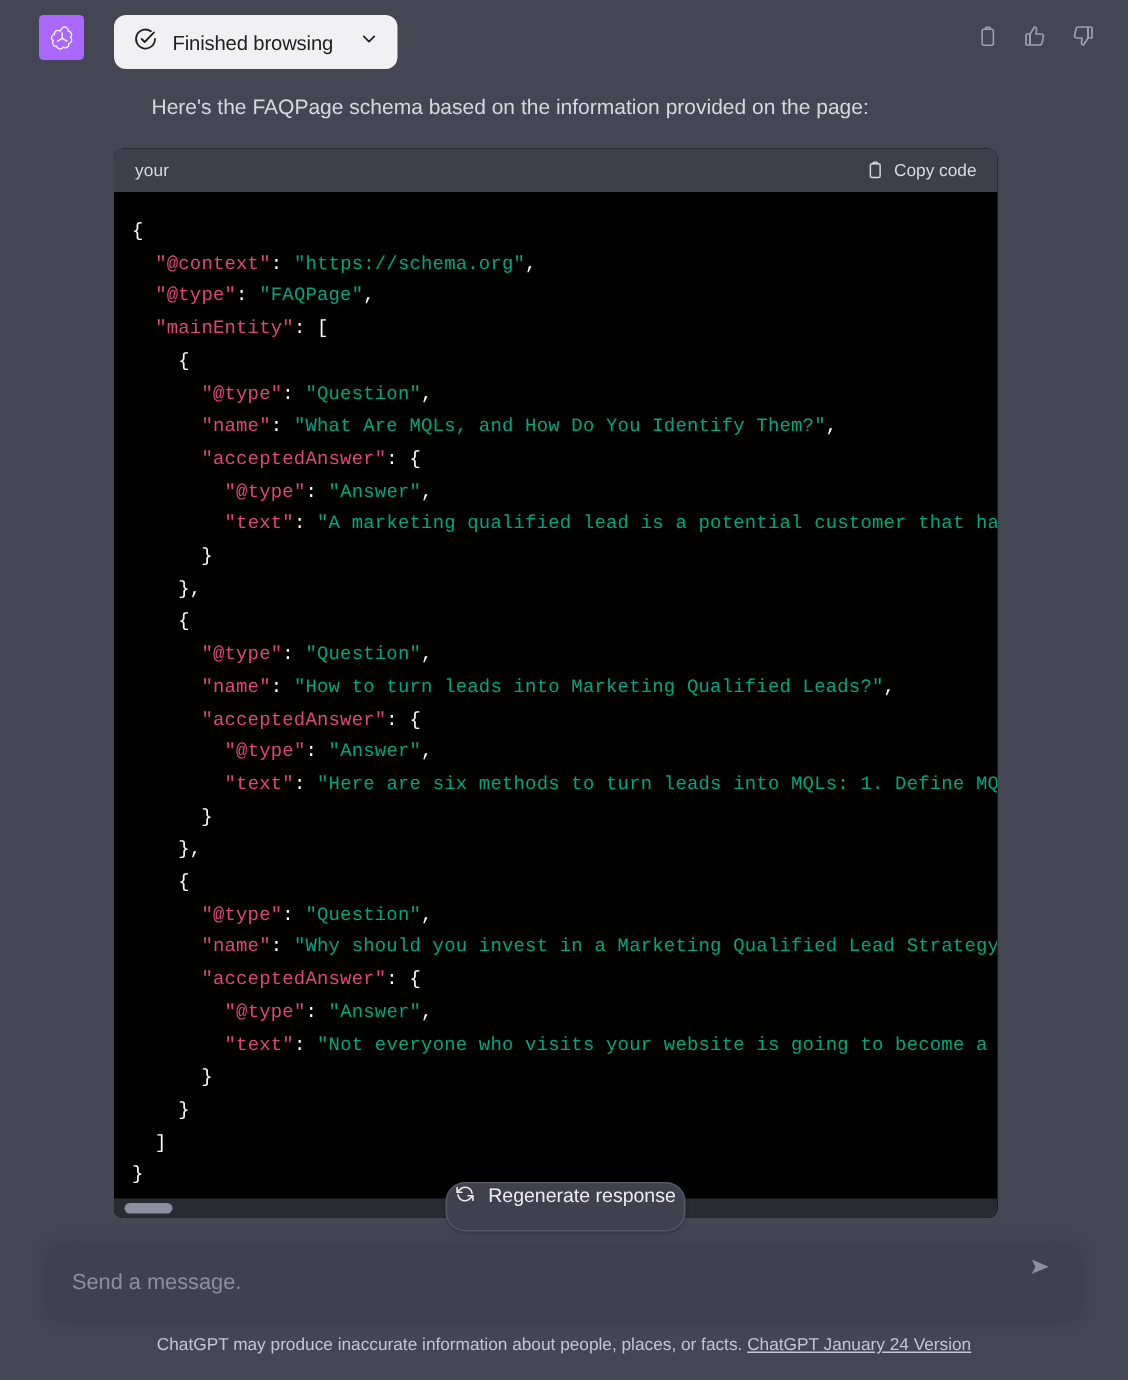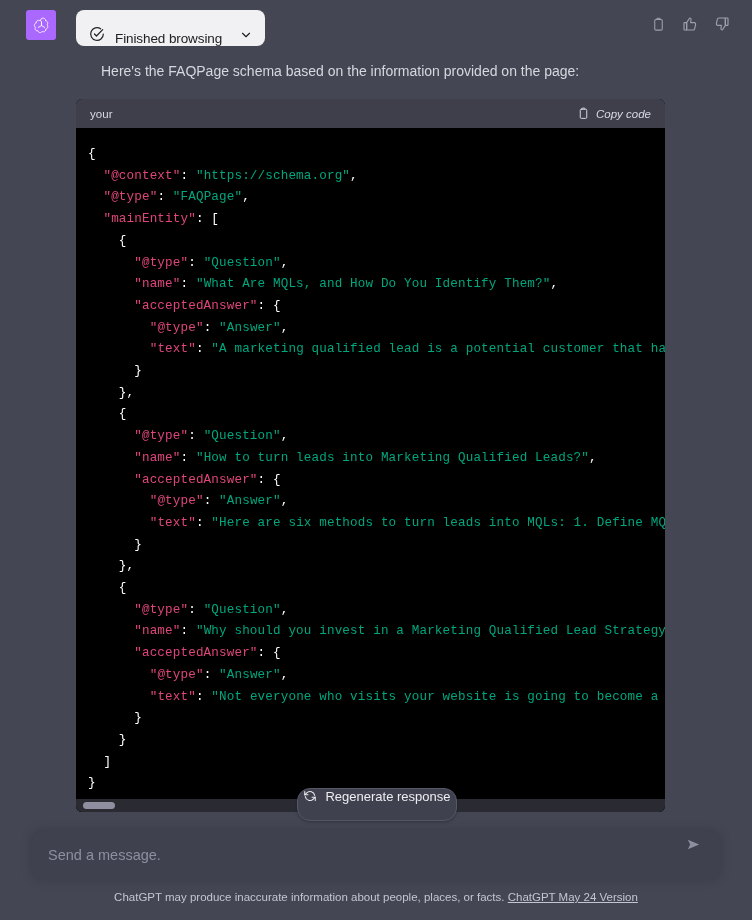--- a/index.html
+++ b/index.html
@@ -40,21 +40,21 @@
 
   .browsing-pill {
     position: absolute;
     left: 76px;
     top: 10px;
     width: 189px;
     height: 36px;
     background: #f1f1f3;
     border-radius: 8px;
     display: flex;
-    align-items: flex-end;
+    align-items: center;
     padding: 0 12px 0 13px;
     cursor: pointer;
   }
   .browsing-pill .check-ic { flex: 0 0 auto; display: block; }
   .browsing-label {
     flex: 1 1 auto;
     margin-left: 10px;
     font-size: 13.5px;
     color: #202123;
     letter-spacing: -0.1px;
@@ -112,21 +112,20 @@
     color: #d9d9e3;
   }
   .code-lang { flex: 1 1 auto; letter-spacing: 0.1px; }
   .copy-code {
     display: flex;
     align-items: center;
     gap: 6px;
     cursor: pointer;
     font-size: 11.5px;
     color: #d9d9e3;
-    font-style: italic;
   }
   .copy-code svg { display: block; }
 
   .code-body {
     position: relative;
     height: 684px;
     background: #000000;
     overflow: hidden;
     padding: 16px 0 0 0;
   }
@@ -356,14 +355,14 @@
     <span>
       <svg width="17" height="17" viewBox="0 0 24 24" fill="#8e8ea0">
         <path d="M4 5.2 20 12 4 18.8l3.4-6.8L4 5.2z"></path>
       </svg>
     </span>
   </div>
 </div>
 
 <div class="footer">
   <span>ChatGPT may produce inaccurate information about people, places, or facts.</span>
-  <a href="#">ChatGPT May 24 Version</a>
+  <a href="#">ChatGPT January 24 Version</a>
 </div>
 
 </body></html>

